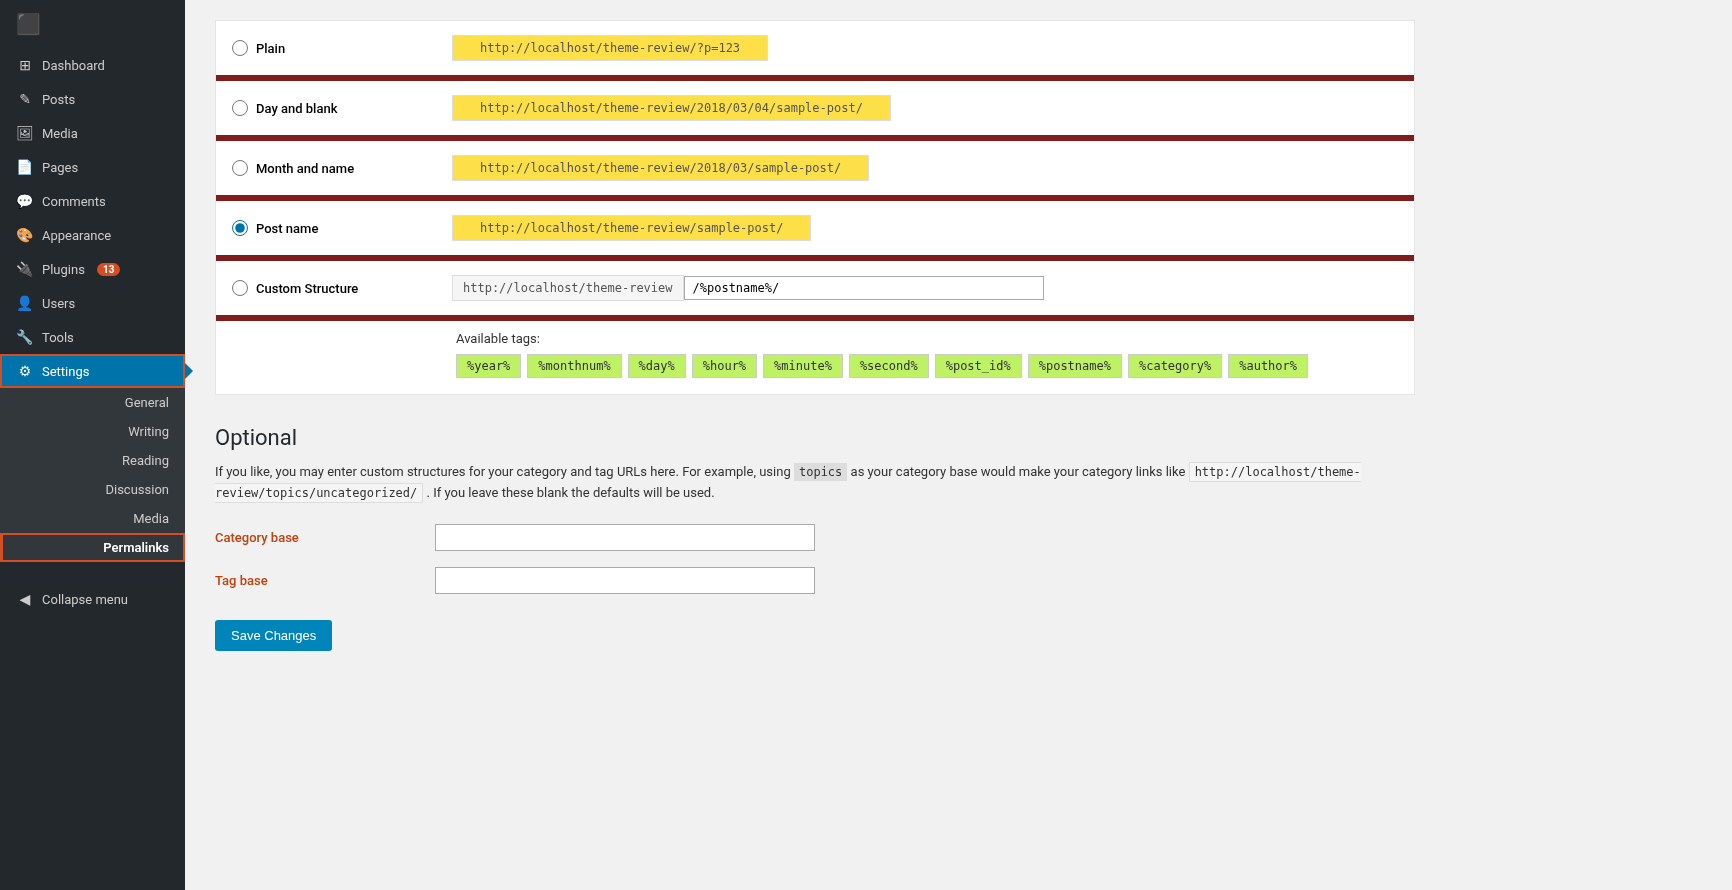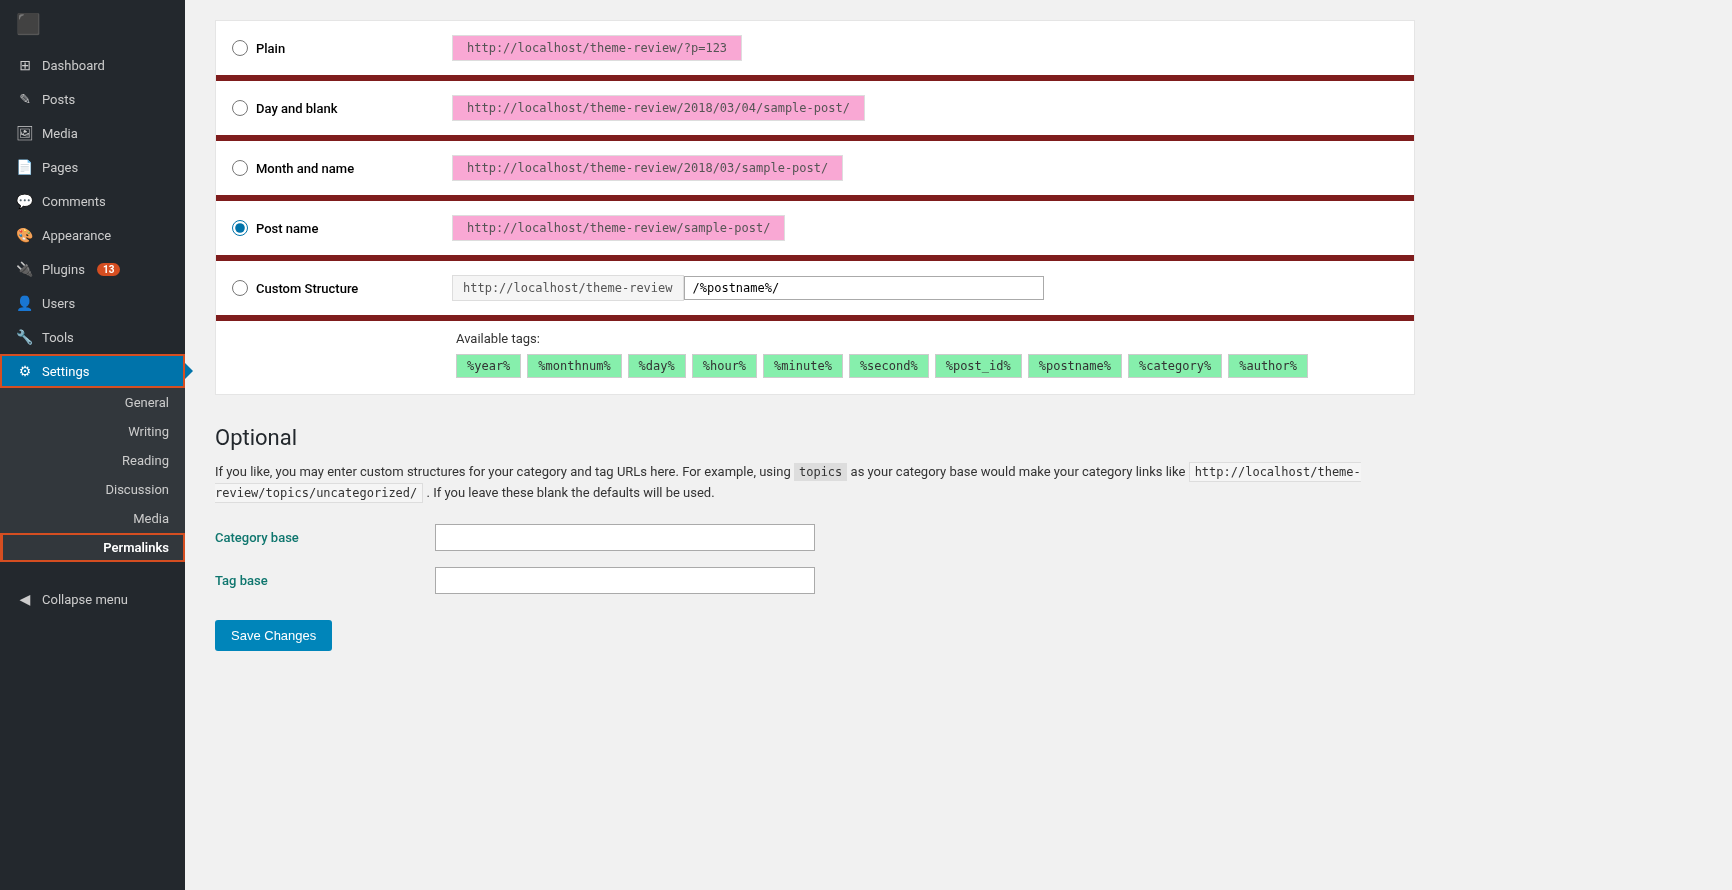--- a/index.html
+++ b/index.html
@@ -77,22 +77,22 @@
       align-items: center;
       gap: 8px;
       min-width: 200px;
       font-size: 13px;
       font-weight: 500;
     }
     .permalink-url {
       font-family: monospace;
       font-size: 12px;
       color: #555;
-      background: #f9a8d4;
-      padding: 5px 14px;
+      background: #fde047;
+      padding: 5px 27px;
       border: 1px solid #ddd;
     }
     .permalink-url-inline {
       display: flex;
       align-items: center;
       gap: 0;
     }
     .permalink-url-prefix {
       font-family: monospace;
       font-size: 12px;
@@ -127,21 +127,21 @@
       color: #333;
       margin-bottom: 8px;
     }
     .tags-list {
       display: flex;
       flex-wrap: wrap;
       gap: 6px;
     }
     .tag-btn {
       border: 1px solid #ccc;
-      background: #86efac;
+      background: #bef264;
       padding: 4px 10px;
       font-size: 12px;
       font-family: monospace;
       cursor: pointer;
       color: #333;
     }
 
     
     .optional-section {
       margin-top: 30px;
@@ -176,21 +176,21 @@
     .form-row {
       display: flex;
       align-items: center;
       margin-bottom: 16px;
       gap: 20px;
     }
     .form-label {
       min-width: 200px;
       font-size: 13px;
       font-weight: 500;
-      color: #0f766e;
+      color: #c2410c;
     }
     .form-input {
       width: 380px;
       padding: 5px 8px;
       border: 1px solid #aaa;
       font-size: 13px;
       background: #fff;
       outline: none;
     }
 

